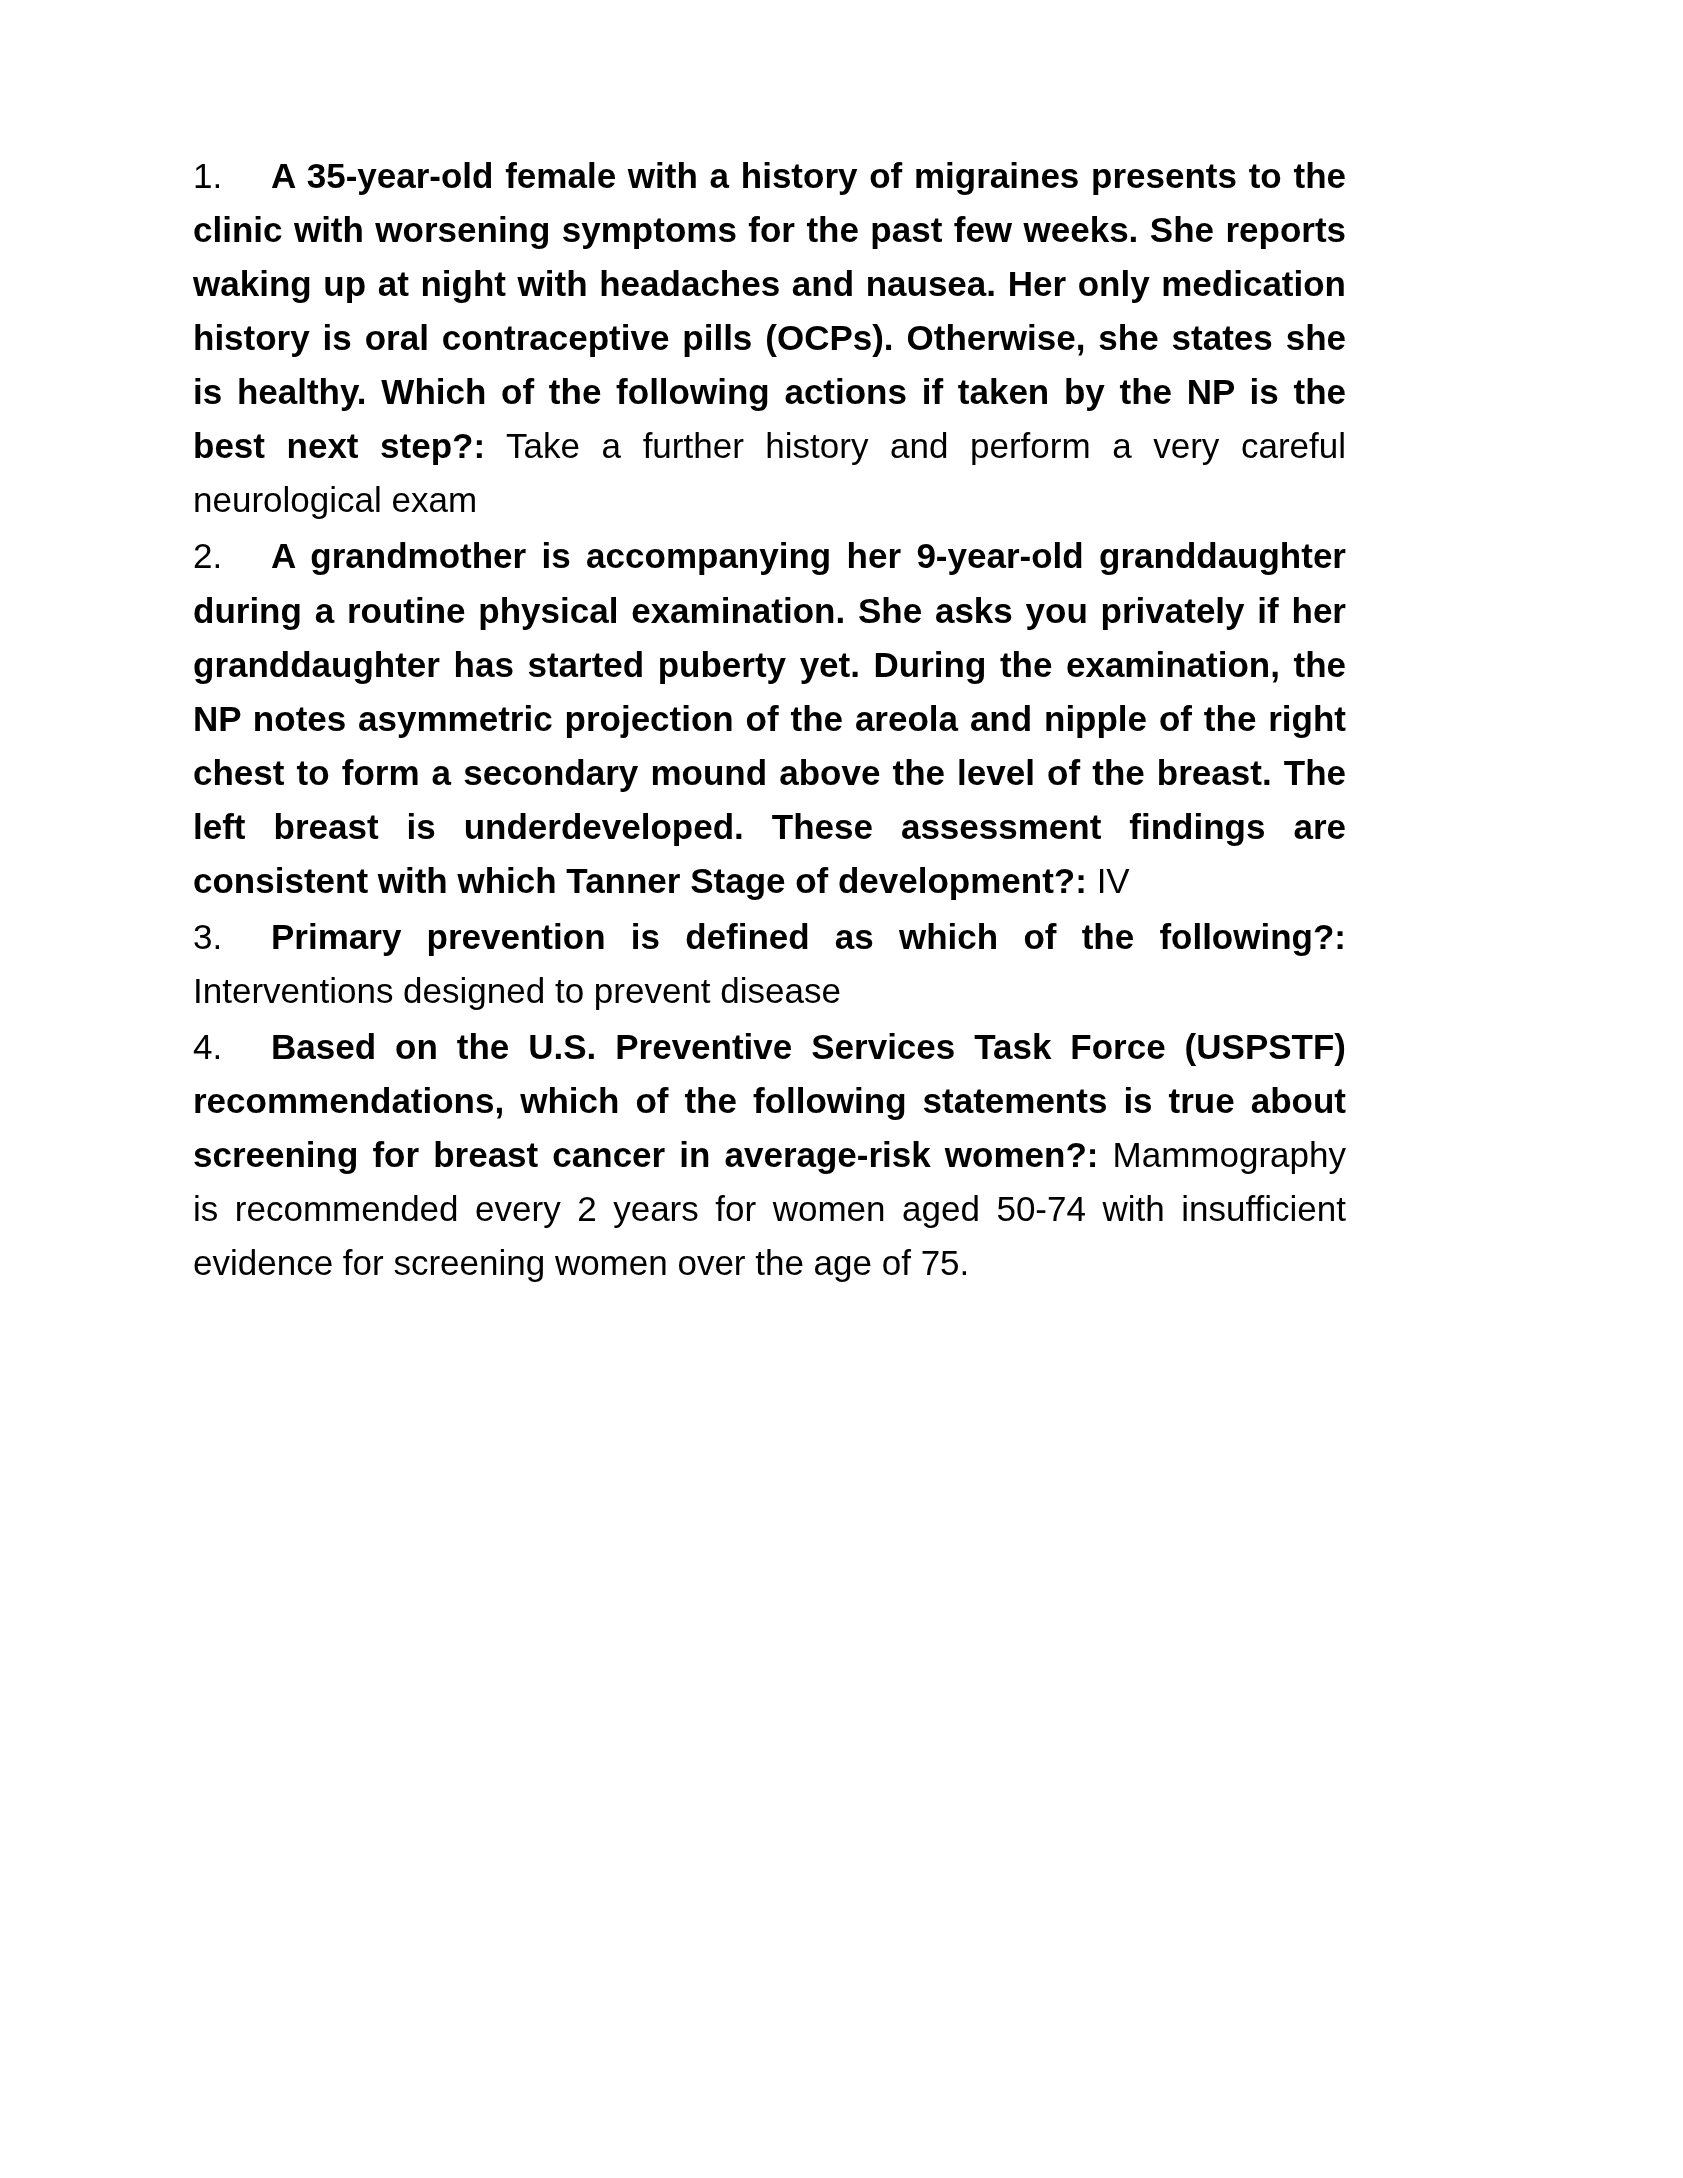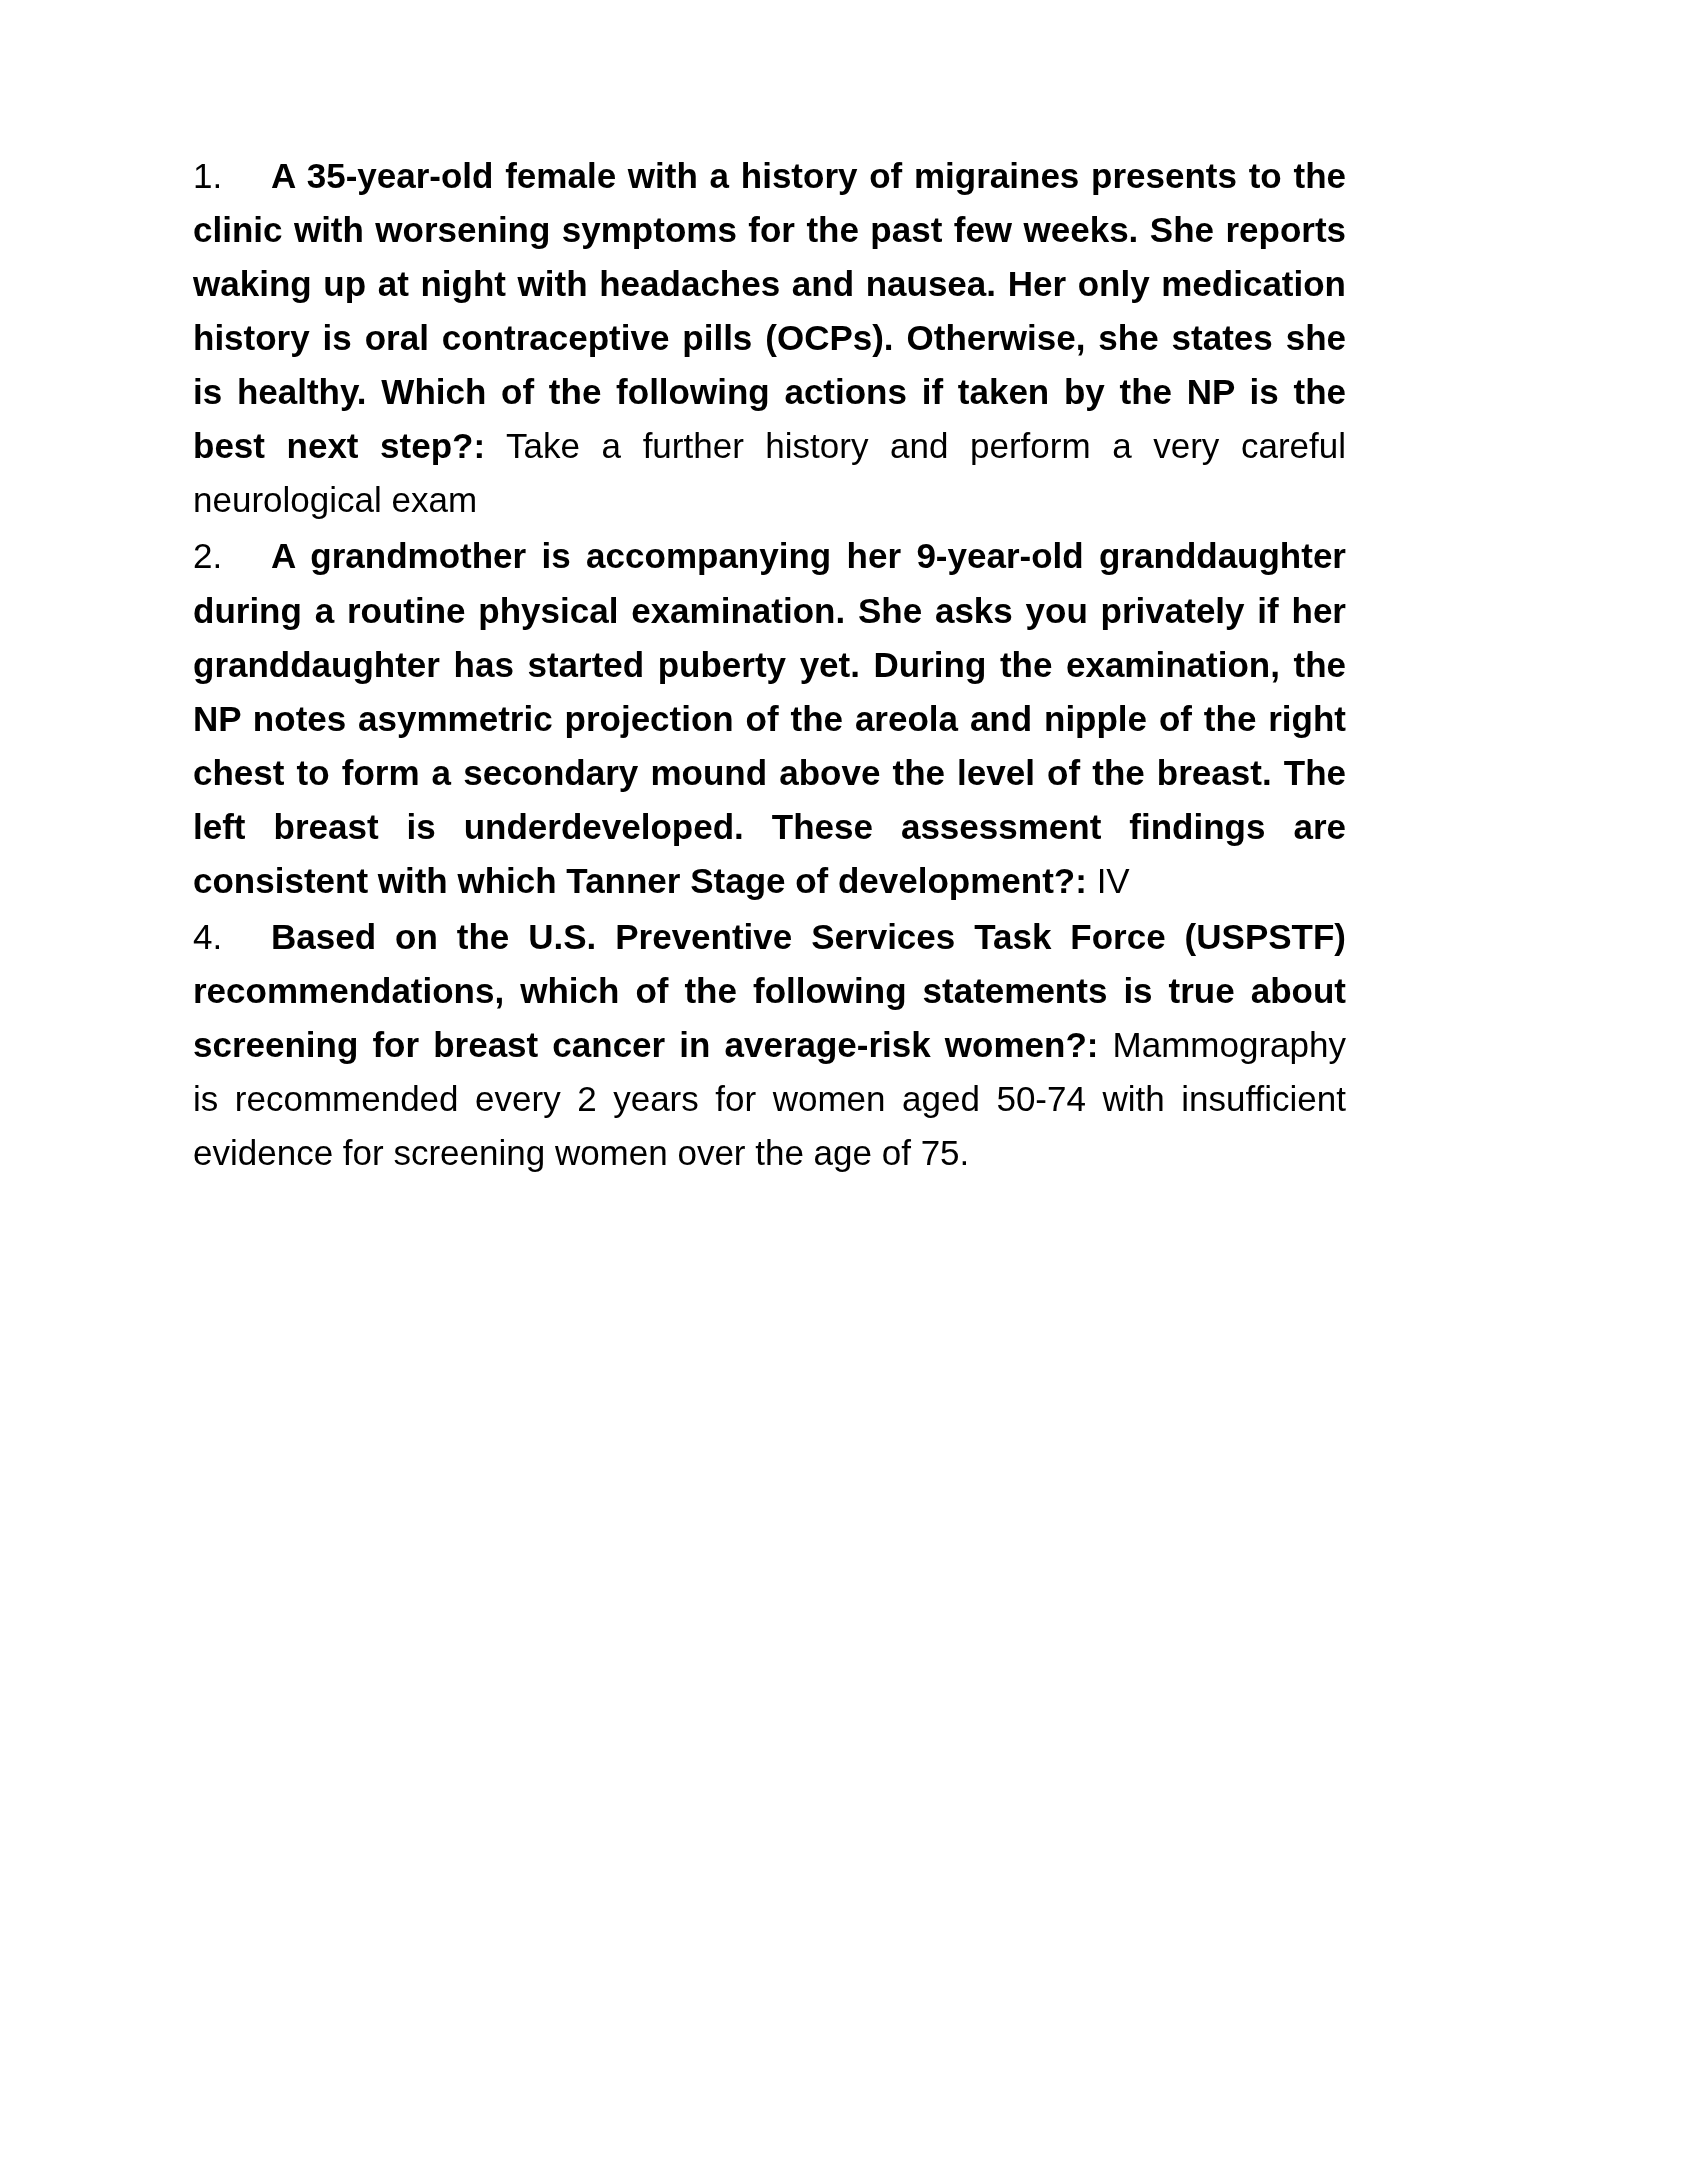--- a/index.html
+++ b/index.html
@@ -57,20 +57,23 @@
   <ol class="qlist">
 
     <li class="qitem">
       <span class="num">1.</span><span class="gap"></span><span class="prompt">A 35-year-old female with a history of migraines presents to the clinic with worsening symptoms for the past few weeks. She reports waking up at night with headaches and nausea. Her only medication history is oral contraceptive pills (OCPs). Otherwise, she states she is healthy. Which of the following actions if taken by the NP is the best next step?:</span> <span class="answer">Take a further history and perform a very careful neurological exam</span>
     </li>
 
     <li class="qitem">
       <span class="num">2.</span><span class="gap"></span><span class="prompt">A grandmother is accompanying her 9-year-old granddaughter during a routine physical examination. She asks you privately if her granddaughter has started puberty yet. During the examination, the NP notes asymmetric projection of the areola and nipple of the right chest to form a secondary mound above the level of the breast. The left breast is underdeveloped. These assessment findings are consistent with which Tanner Stage of development?:</span> <span class="answer">IV</span>
     </li>
 
+    <li class="qitem">
+      <span class="num">3.</span><span class="gap"></span><span class="prompt">Primary prevention is defined as which of the following?:</span> <span class="answer">Interventions designed to prevent disease</span>
+    </li>
 
     <li class="qitem">
       <span class="num">4.</span><span class="gap"></span><span class="prompt">Based on the U.S. Preventive Services Task Force (USPSTF) recommendations, which of the following statements is true about screening for breast cancer in average-risk women?:</span> <span class="answer">Mammography is recommended every 2 years for women aged 50-74 with insufficient evidence for screening women over the age of 75.</span>
     </li>
 
   </ol>
 </div>
 
 
 </body></html>

